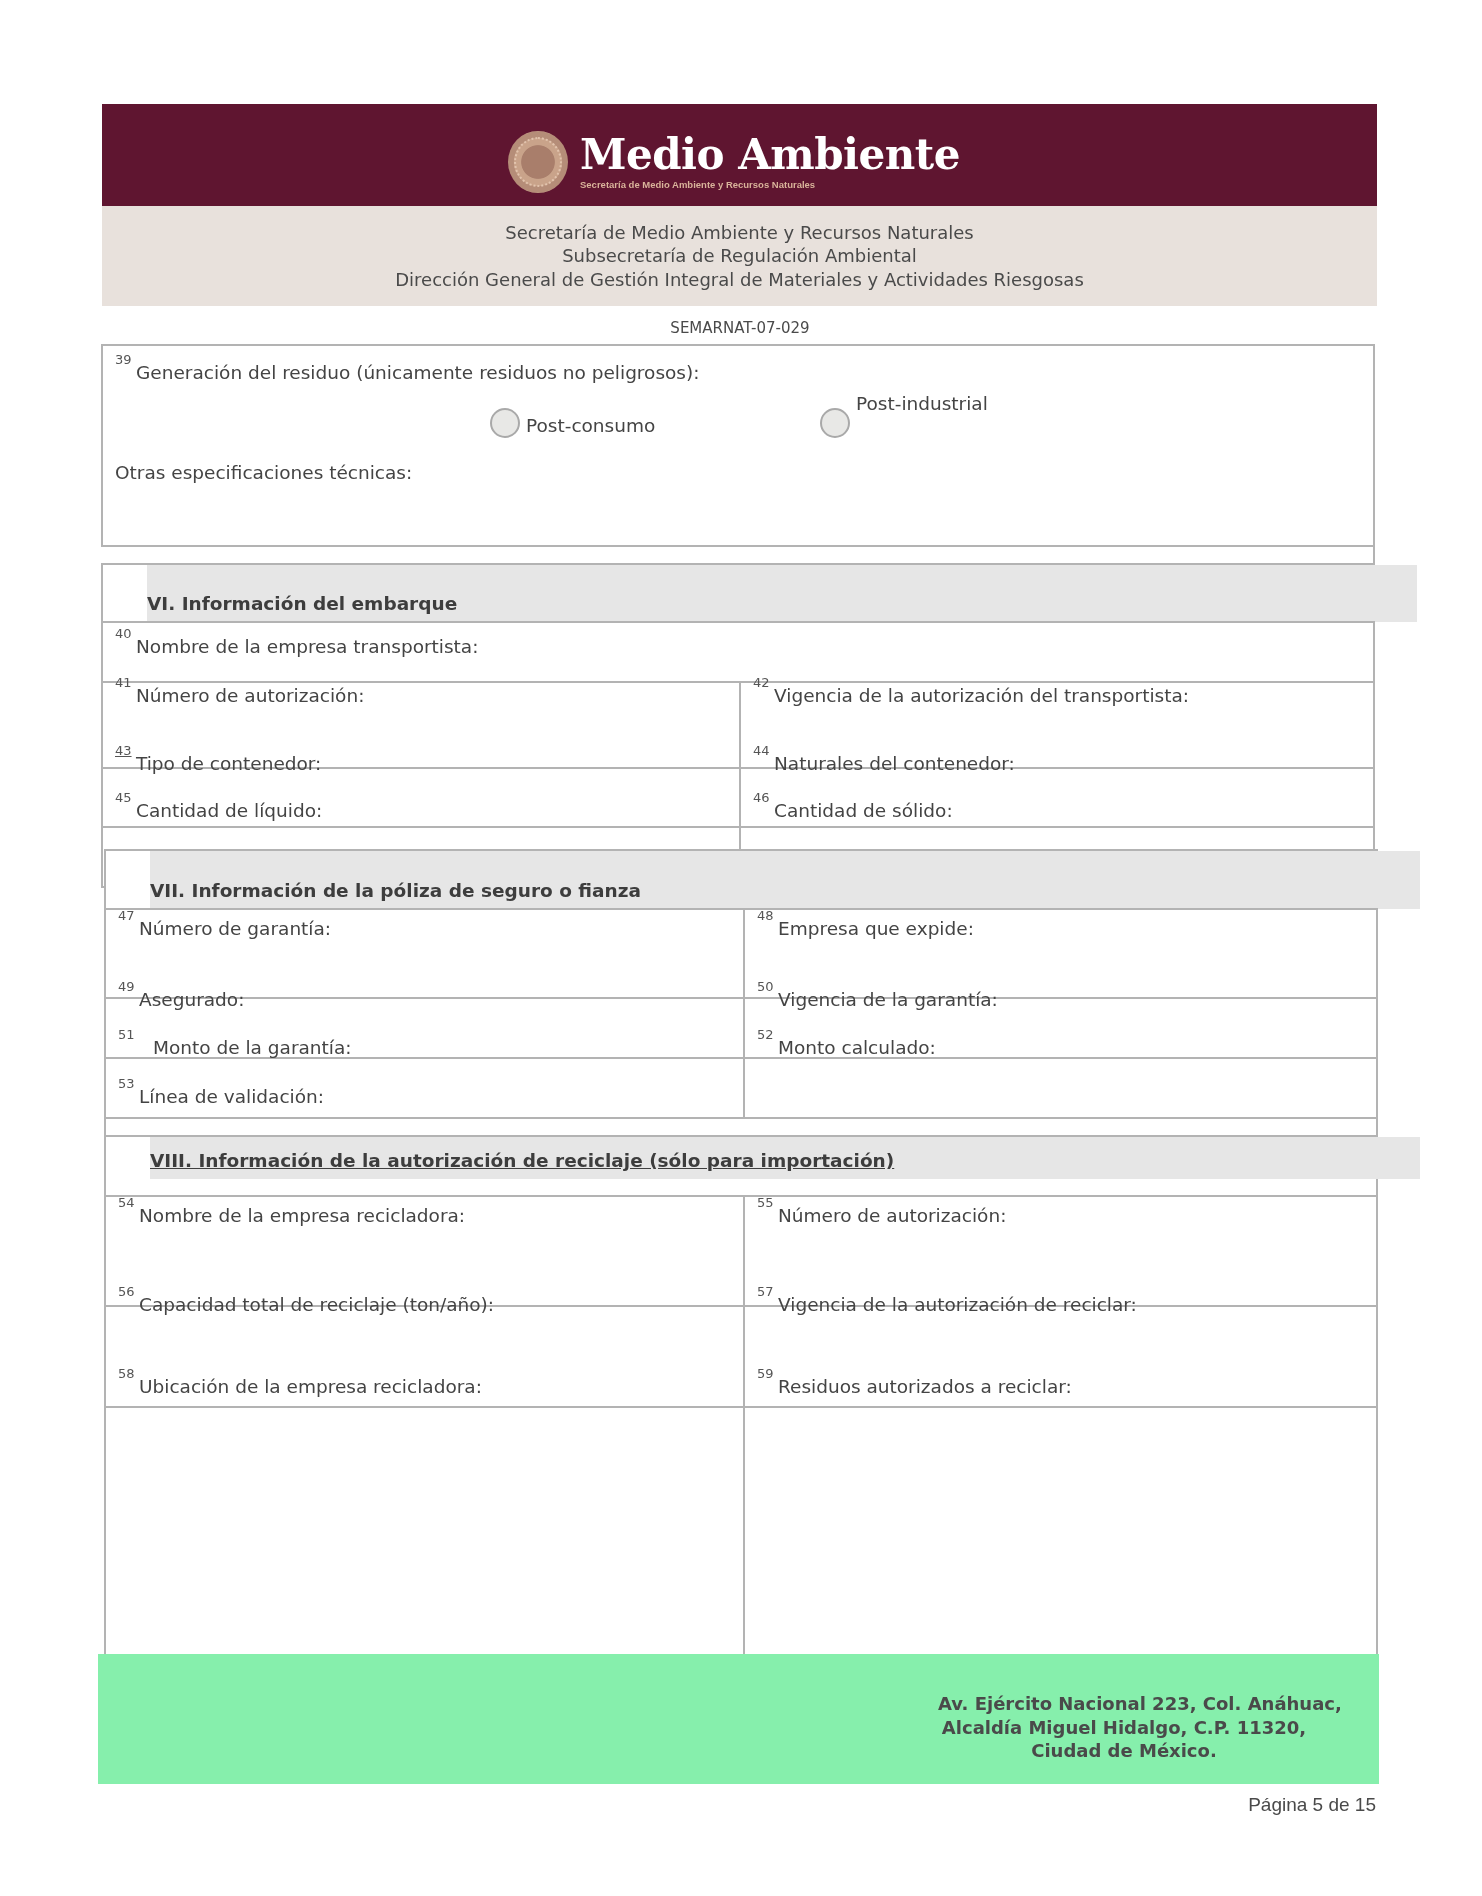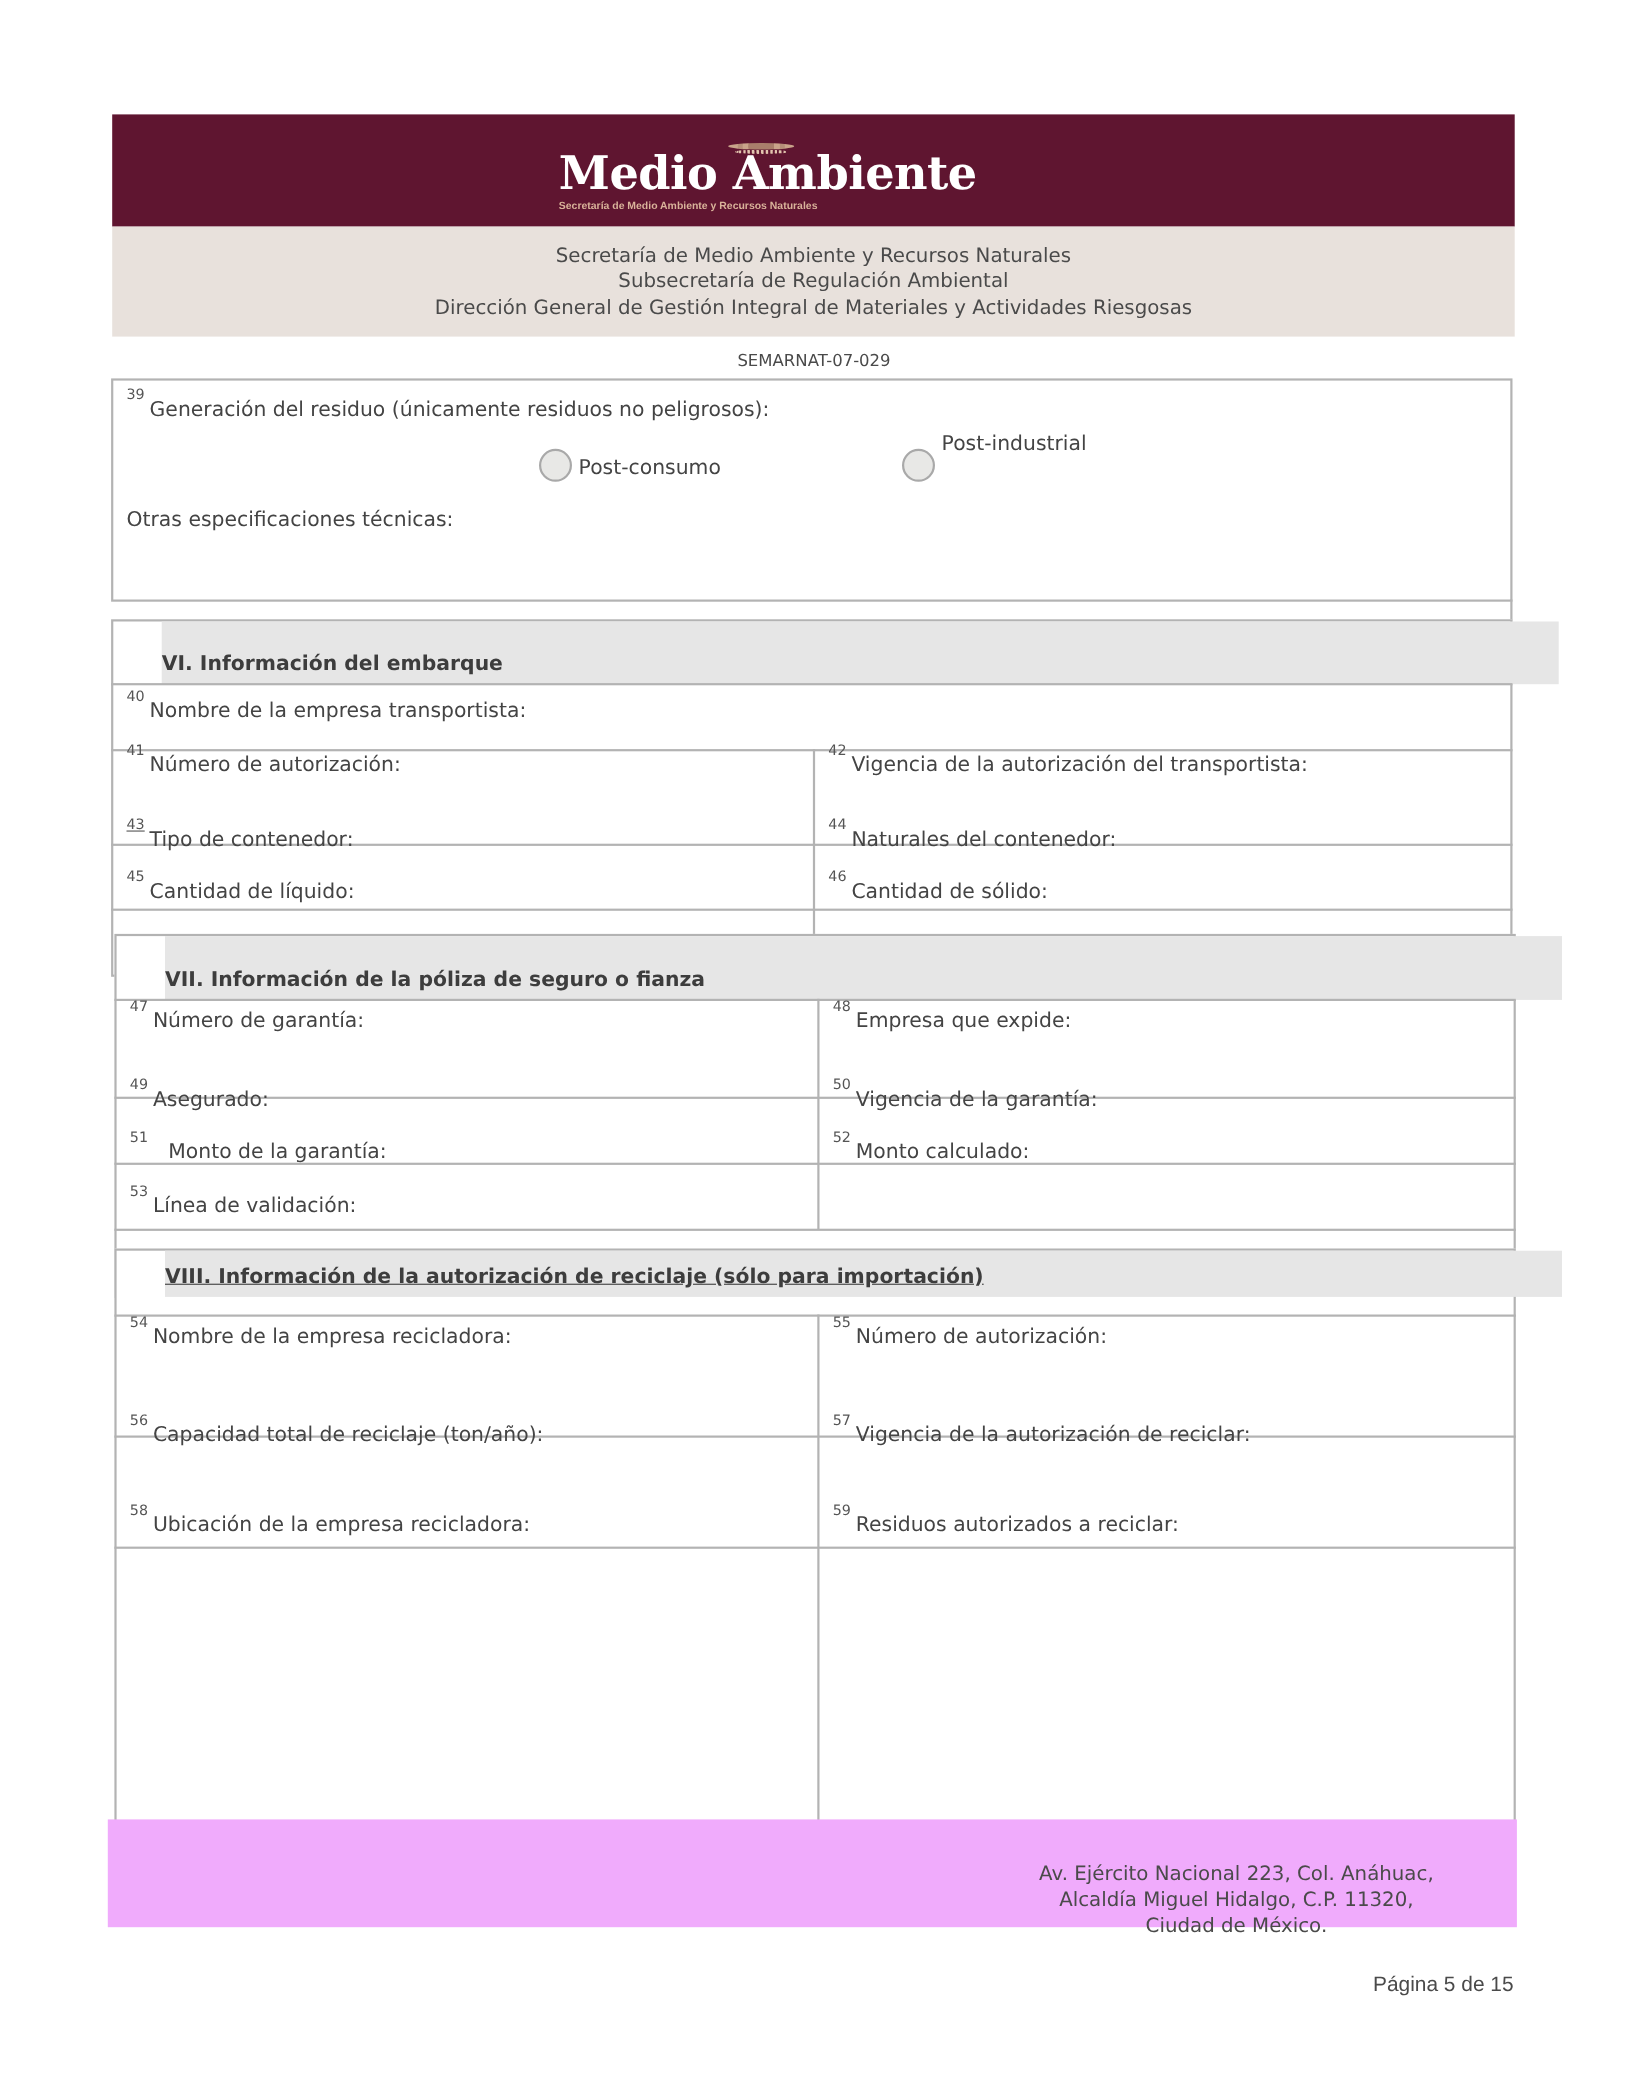--- a/index.html
+++ b/index.html
@@ -7,21 +7,21 @@
   body { position: relative; font-family: "DejaVu Sans", "Liberation Sans", sans-serif; color: #3f3f3f; }
 
   .abs { position: absolute; }
 
   
   .hdr-band { left: 102px; top: 104px; width: 1275px; height: 102px; background: #5f1530; }
   .hdr-gray { left: 102px; top: 206px; width: 1275px; height: 100px; background: #e8e1dc;
               display: flex; flex-direction: column; align-items: center; justify-content: center; }
   .hdr-gray span { font-size: 18px; line-height: 23.5px; color: #4a4a4a; white-space: nowrap; }
 
-  .logo { left: 508px; top: 130px; height: 64px; display: flex; align-items: center; flex-direction: column; }
+  .logo { left: 508px; top: 130px; height: 64px; display: flex; align-items: center; }
   .emblem { width: 60px; height: 62px; border-radius: 50%; background: radial-gradient(circle at 50% 50%, #a97e6b 0 38%, #c9a38a 40% 55%, #b58d78 57% 70%, #c9a38a 72% 100%); margin-right: 12px; position: relative; }
   .emblem::after { content: ""; position: absolute; left: 6px; top: 6px; right: 6px; bottom: 6px; border-radius: 50%; border: 2px dotted #e2c4ae; }
   .logo-text { display: flex; flex-direction: column; }
   .logo-title { font-family: "DejaVu Serif", "Liberation Serif", serif; font-weight: bold; color: #ffffff; font-size: 42px; line-height: 44px; letter-spacing: -0.5px; }
   .logo-sub { font-family: "Liberation Sans", sans-serif; font-weight: bold; color: #d9b39a; font-size: 9.5px; line-height: 12px; margin-top: 2px; }
 
   .form-code { left: 0; top: 319px; width: 1480px; text-align: center; font-size: 15px; color: #4a4a4a; }
 
   
   .box { border: 2px solid #b3b3b3; background: #fff; }
@@ -29,21 +29,21 @@
   .hline { position: absolute; height: 2px; background: #b3b3b3; }
 
   .lbl { position: absolute; font-size: 18.5px; color: #444; white-space: nowrap; }
   .num { position: absolute; font-size: 13px; color: #555; }
 
   .sec-hdr { position: absolute; background: #e6e6e6; display: flex; align-items: flex-end; justify-content: flex-start; padding-bottom: 8px; margin-left: 44px; }
   .sec-hdr span { font-weight: bold; font-size: 18.5px; color: #3d3d3d; white-space: nowrap; }
 
   .radio { position: absolute; width: 30px; height: 30px; border-radius: 50%; background: #e8e8e6; border: 2px solid #a9a9a9; }
 
-  .footer { left: 98px; top: 1654px; width: 1281px; height: 98px; background: #f0abfc; }
+  .footer { left: 98px; top: 1654px; width: 1281px; height: 130px; background: #86efac; font-weight: bold; }
   .footer-addr { position: absolute; left: 840px; top: 38px; width: 372px; text-align: center; font-size: 18px; line-height: 23.5px; color: #4a4a4a; }
   .footer-addr span { display: block; white-space: nowrap; }
   .page-num { left: 1180px; top: 1794px; width: 196px; text-align: right; font-family: "Liberation Sans", sans-serif; font-size: 19px; color: #4a4a4a; }
 </style>
 </head>
 <body>
 
 <div class="abs hdr-band"></div>
 <div class="abs logo">
   <div class="emblem"></div>

